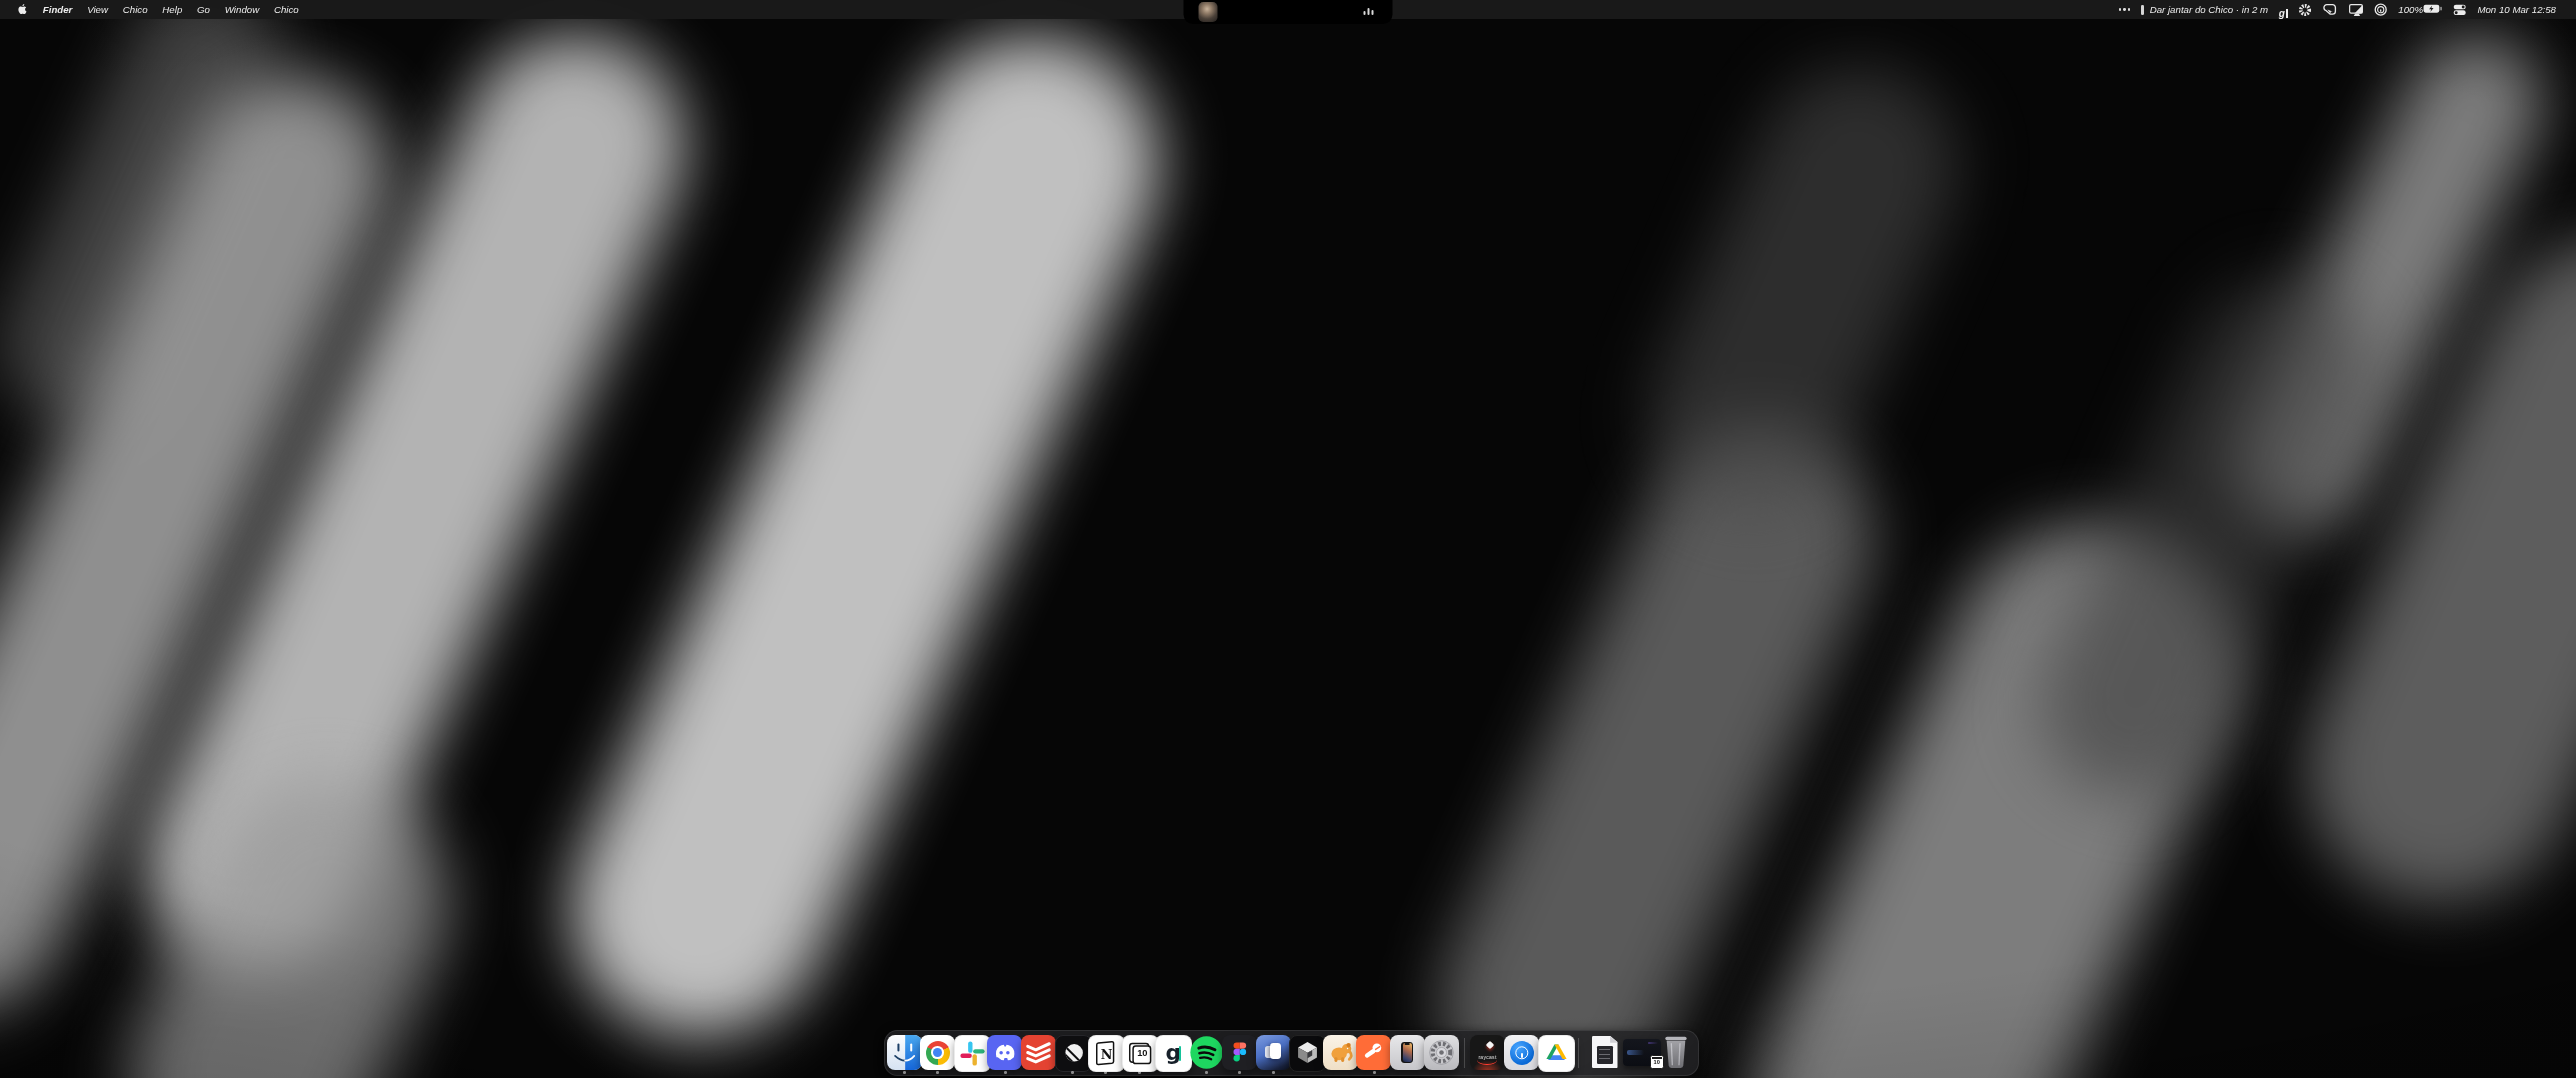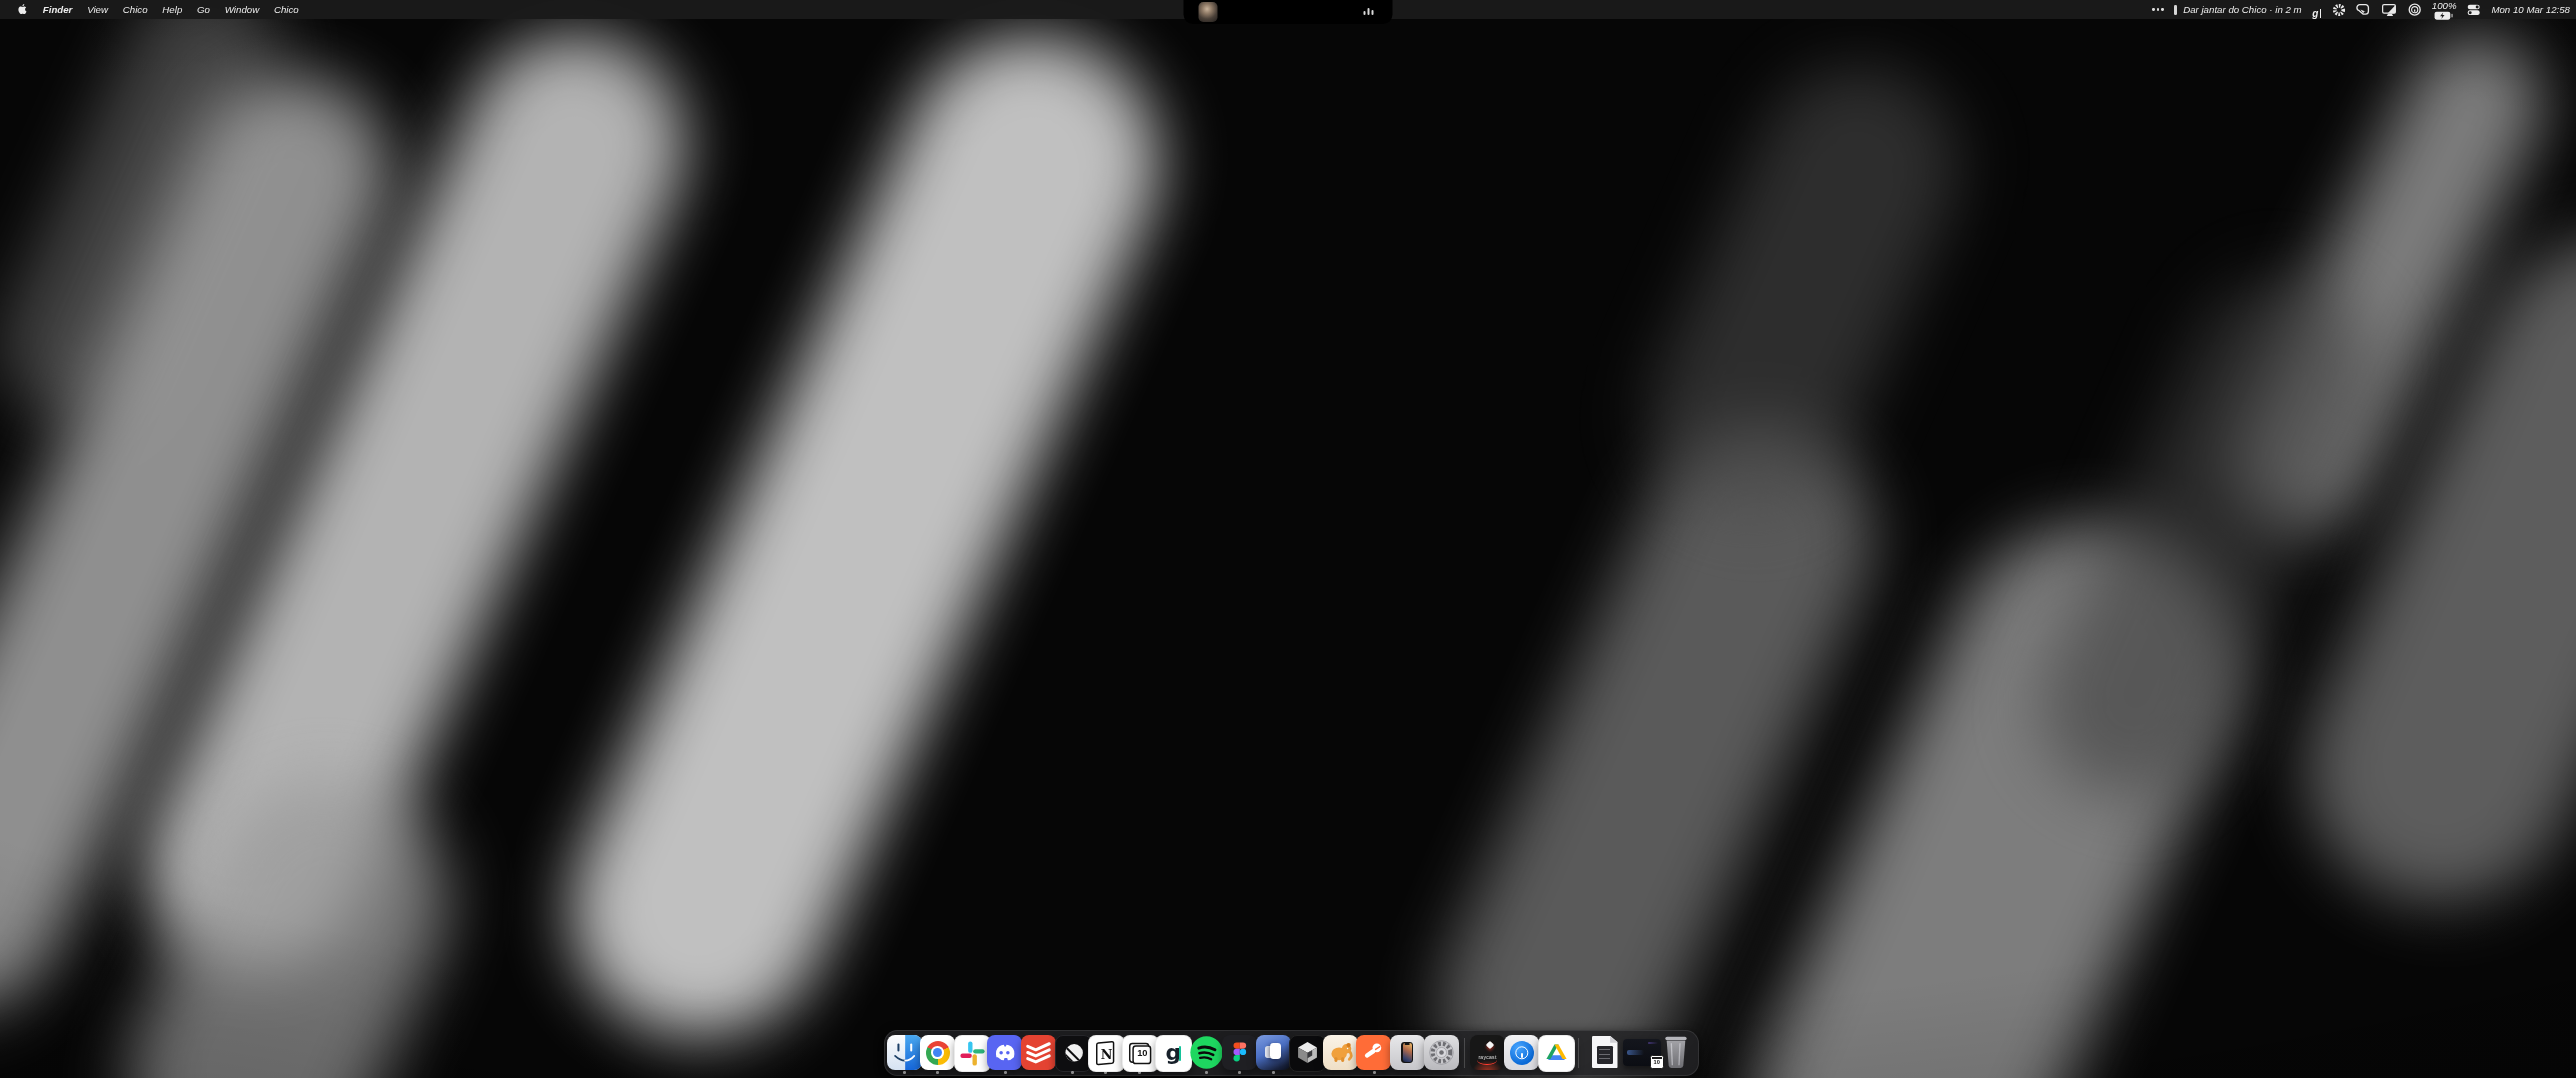--- a/index.html
+++ b/index.html
@@ -13,21 +13,21 @@
     background:radial-gradient(120% 90% at 50% 45%, rgba(0,0,0,0) 55%, rgba(0,0,0,.35) 100%);}
 
   
   .menubar{position:absolute;left:0;top:0;width:2576px;height:19px;background:rgba(26,26,26,.96);
            display:flex;align-items:center;color:#ececec;font-size:9.7px;z-index:40;font-style:italic;}
   .mb-left{display:flex;align-items:center;height:100%;padding-left:9.4px;}
   .mi{padding:0 7.4px;height:100%;display:flex;align-items:center;white-space:nowrap;}
   .mi.bold{font-weight:bold;}
   .apple{padding:0 8px;display:flex;align-items:center;height:100%;}
   .mb-right{position:absolute;right:0;top:0;height:19px;display:flex;align-items:center;
-            gap:10.7px;padding-right:6px;color:#ececec;}
+            gap:10.7px;padding-right:20px;color:#ececec;}
   .si{display:flex;align-items:center;height:100%;}
   .dots3{display:flex;gap:2.3px;align-items:center;}
   .dots3 i{width:2.3px;height:2.3px;border-radius:50%;background:#dcdcdc;}
   .evbar{width:2.7px;height:10px;border-radius:1.3px;background:#d6d6d6;margin-right:6px;}
   .event{display:flex;align-items:center;white-space:nowrap;}
   .gram{font-weight:bold;font-size:10px;display:flex;align-items:flex-end;gap:1.3px;}
   .gram i{display:block;width:1.3px;height:9.4px;background:#f0f0f0;margin-bottom:0.7px;}
   .clock{white-space:nowrap;}
 
   
@@ -193,21 +193,21 @@
           <path d="M8.5 20.5 h10 l-2 -3.5 h-6 z" fill="#e9e9e9"></path>
         </svg>
     </div>
     <div class="si">
       <svg width="13.4" height="13.4" viewBox="0 0 20 20">
           <circle cx="10" cy="10" r="8.2" fill="none" stroke="#e9e9e9" stroke-width="2"></circle>
           <circle cx="10" cy="10" r="4.6" fill="none" stroke="#e9e9e9" stroke-width="1.7"></circle>
           <rect x="9" y="9.2" width="2" height="4" rx="1" fill="#e9e9e9"></rect>
         </svg>
     </div>
-    <div class="si" style="gap:0;flex-direction:column;">
+    <div class="si" style="gap:0;">
       <span>100%</span>
       <span>
         <svg width="19.5" height="9.4" viewBox="0 0 29 14">
             <rect x="0.8" y="1" width="23.5" height="12" rx="3.2" fill="#ebebeb"></rect>
             <rect x="25.6" y="4.2" width="2.6" height="5.6" rx="1.2" fill="rgba(235,235,235,.55)"></rect>
             <path d="M13.6 2.2 L9 7.8 h3.2 L10.9 12 l4.8-6 h-3.2z" fill="#1a1a1a"></path>
           </svg>
       </span>
     </div>
     <div class="si">

